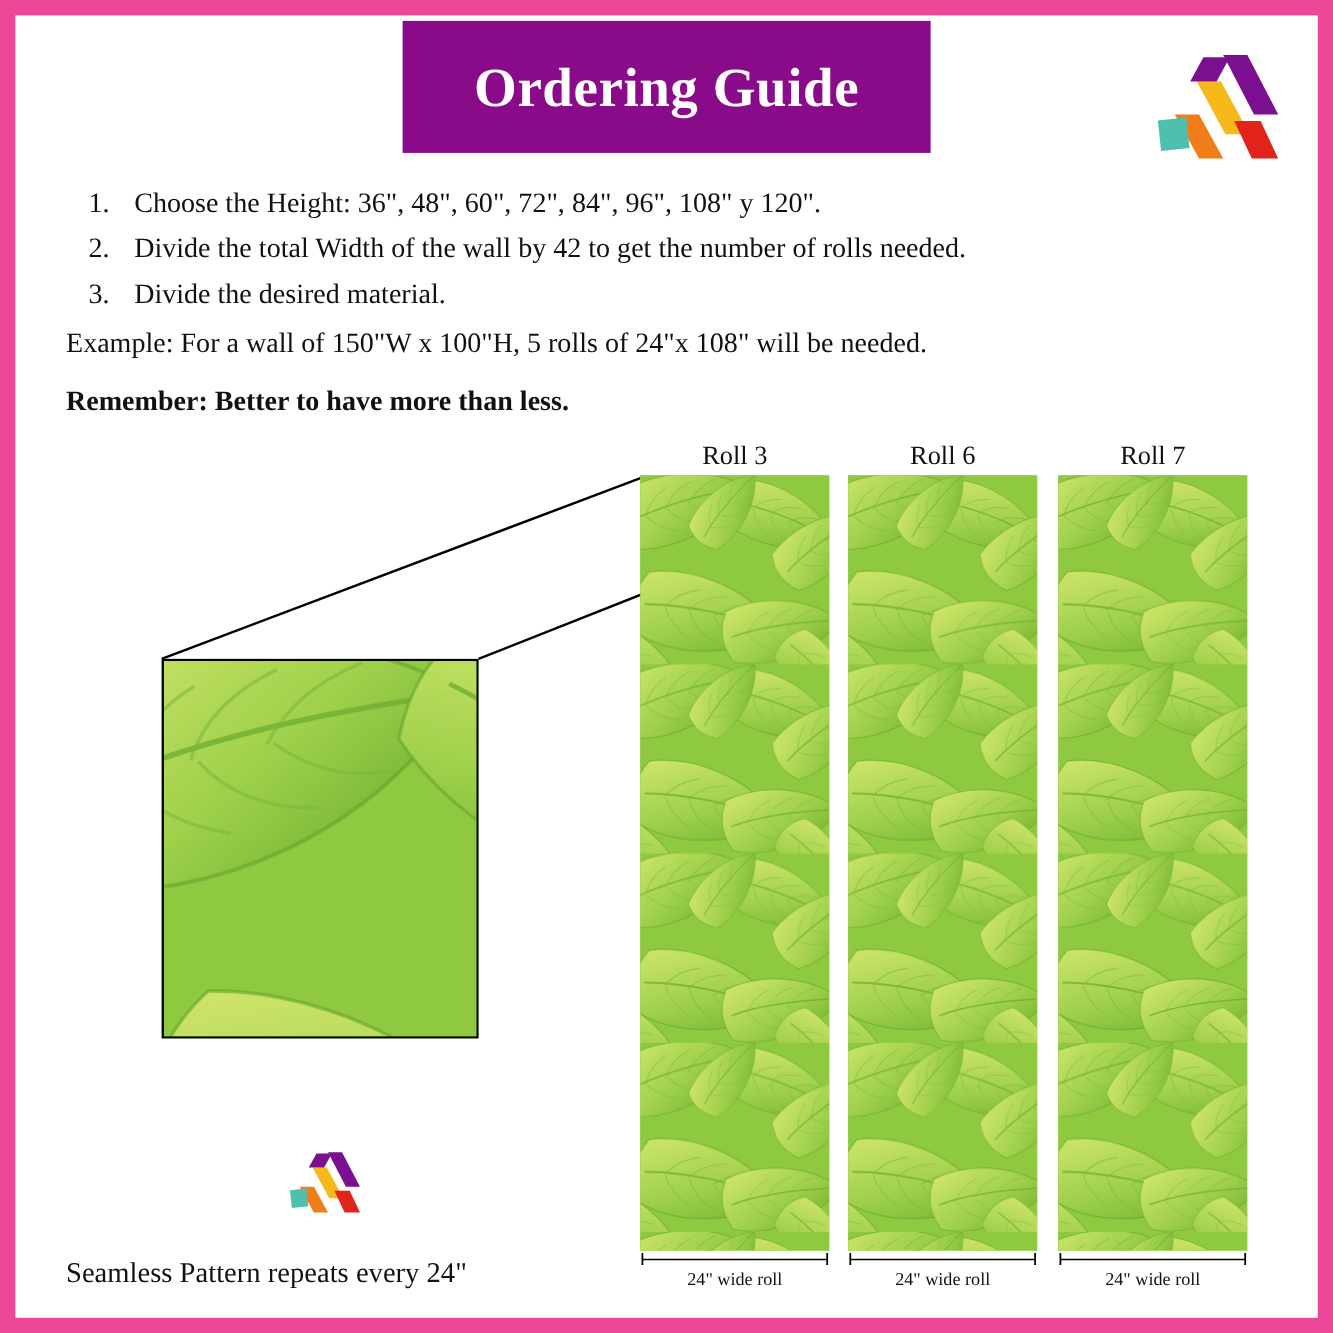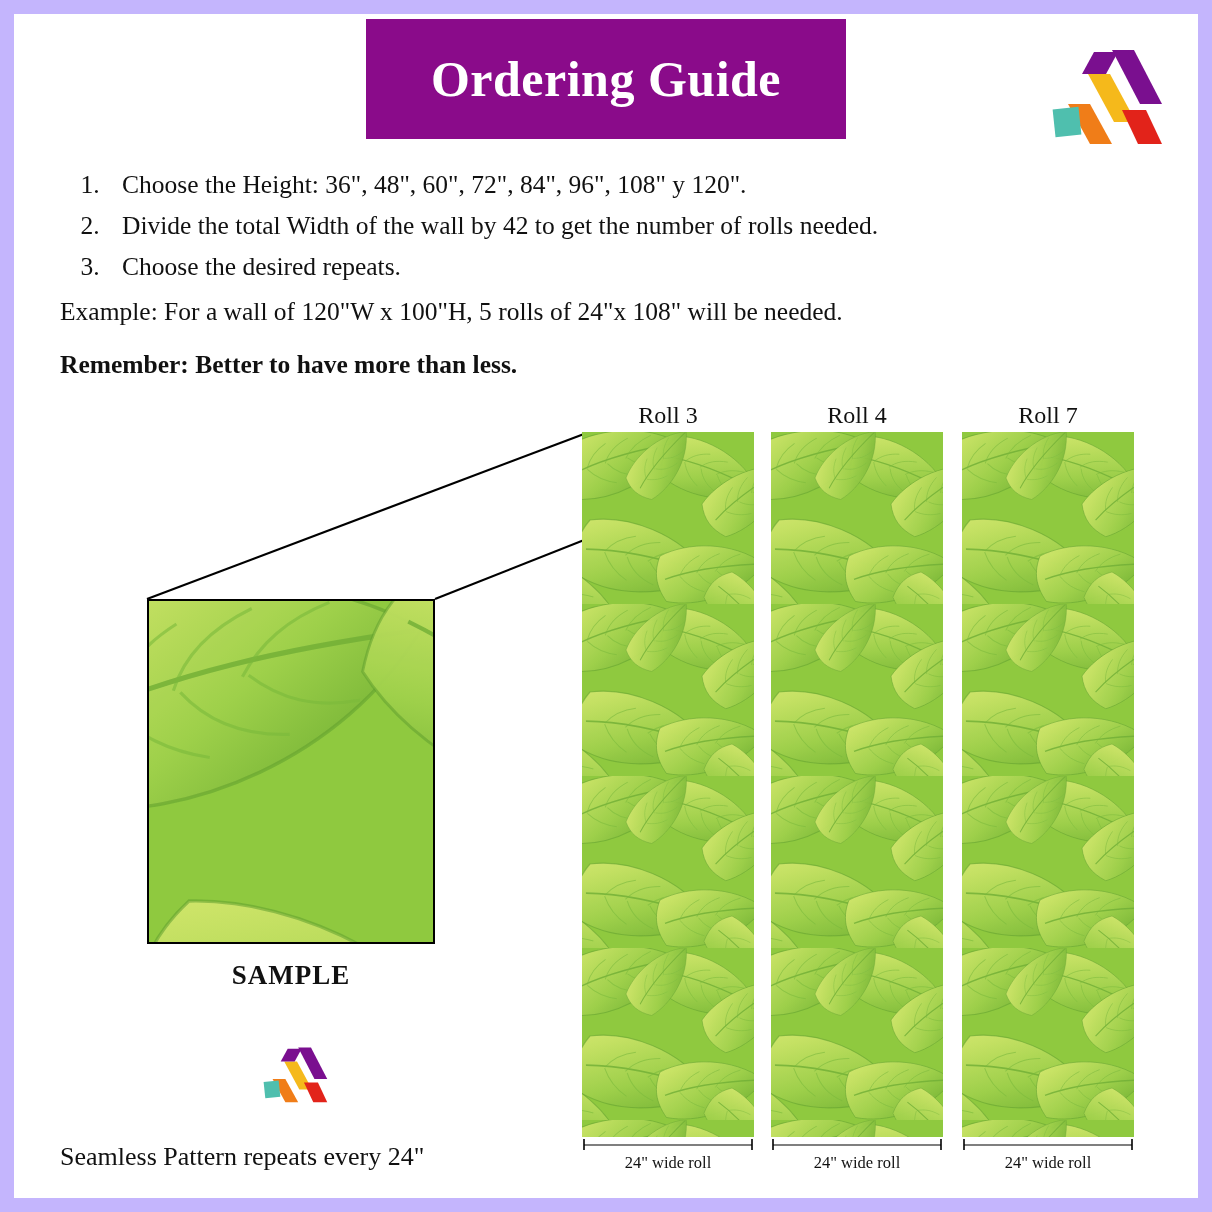--- a/index.html
+++ b/index.html
@@ -4,21 +4,21 @@
 <style>
   html, body {
     margin: 0;
     padding: 0;
     background: #1b1b1b;
   }
   #page {
     position: relative;
     width: 1212px;
     height: 1212px;
-    background: #c4b5fd;
+    background: #ec4899;
     font-family: "Liberation Serif", serif;
     overflow: hidden;
   }
   #sheet {
     position: absolute;
     left: 14px;
     top: 14px;
     width: 1184px;
     height: 1184px;
     background: #ffffff;
@@ -270,50 +270,49 @@
       <path d="M18 60 L40 60 L62 100 L40 100 Z" fill="#f07d18"></path>
       <path d="M72 66 L96 66 L112 100 L88 100 Z" fill="#e2231a"></path>
       <path d="M4 64 L30 64 L30 92 L4 92 Z" fill="#4fbfae" transform="rotate(-6 17 78)"></path>
       <path d="M44 8 L68 8 L56 30 L32 30 Z" fill="#7a0f8f"></path>
     </svg>
 
     <div class="instructions">
       <ol>
         <li>Choose the Height: 36", 48", 60", 72", 84", 96", 108" y 120".</li>
         <li>Divide the total Width of the wall by 42 to get the number of rolls needed.</li>
-        <li>Choose the desired repeats.</li>
+        <li>Divide the desired material.</li>
       </ol>
-      <div class="note">Example: For a wall of 120"W x 100"H, 5 rolls of 24"x 108" will be needed.</div>
+      <div class="note">Example: For a wall of 150"W x 100"H, 5 rolls of 24"x 108" will be needed.</div>
       <div class="remember">Remember: Better to have more than less.</div>
     </div>
 
     <svg class="callout-svg" viewBox="0 0 1184 1184">
       <polyline points="570,420 646,420 646,496 570,496 570,420" fill="none" stroke="#000" stroke-width="2.2"></polyline>
       <line x1="570" y1="420" x2="133" y2="585" stroke="#000" stroke-width="2.2"></line>
       <line x1="646" y1="496" x2="421" y2="585" stroke="#000" stroke-width="2.2"></line>
     </svg>
 
     <div class="sample-box">
       <svg width="288" height="345" viewBox="0 0 288 345">
         <rect width="288" height="345" fill="url(#leafpatbig)"></rect>
       </svg>
     </div>
-    <div class="sample-label">SAMPLE</div>
 
     <svg class="logo-sm" viewBox="0 0 120 110">
       <path d="M62 6 L84 6 L112 60 L90 60 Z" fill="#7a0f8f"></path>
       <path d="M38 30 L60 30 L86 78 L64 78 Z" fill="#f5b91b"></path>
       <path d="M18 60 L40 60 L62 100 L40 100 Z" fill="#f07d18"></path>
       <path d="M72 66 L96 66 L112 100 L88 100 Z" fill="#e2231a"></path>
       <path d="M4 64 L30 64 L30 92 L4 92 Z" fill="#4fbfae" transform="rotate(-6 17 78)"></path>
       <path d="M44 8 L68 8 L56 30 L32 30 Z" fill="#7a0f8f"></path>
     </svg>
 
     <div class="roll-title" id="roll1-title">Roll 3</div>
-    <div class="roll-title" id="roll2-title">Roll 4</div>
+    <div class="roll-title" id="roll2-title">Roll 6</div>
     <div class="roll-title" id="roll3-title">Roll 7</div>
 
     <div class="roll" id="roll1">
       <svg width="172" height="705" viewBox="0 0 172 705">
         <rect width="172" height="705" fill="url(#leafpat)"></rect>
       </svg>
     </div>
     <div class="roll" id="roll2">
       <svg width="172" height="705" viewBox="0 0 172 705">
         <rect width="172" height="705" fill="url(#leafpat)"></rect>

